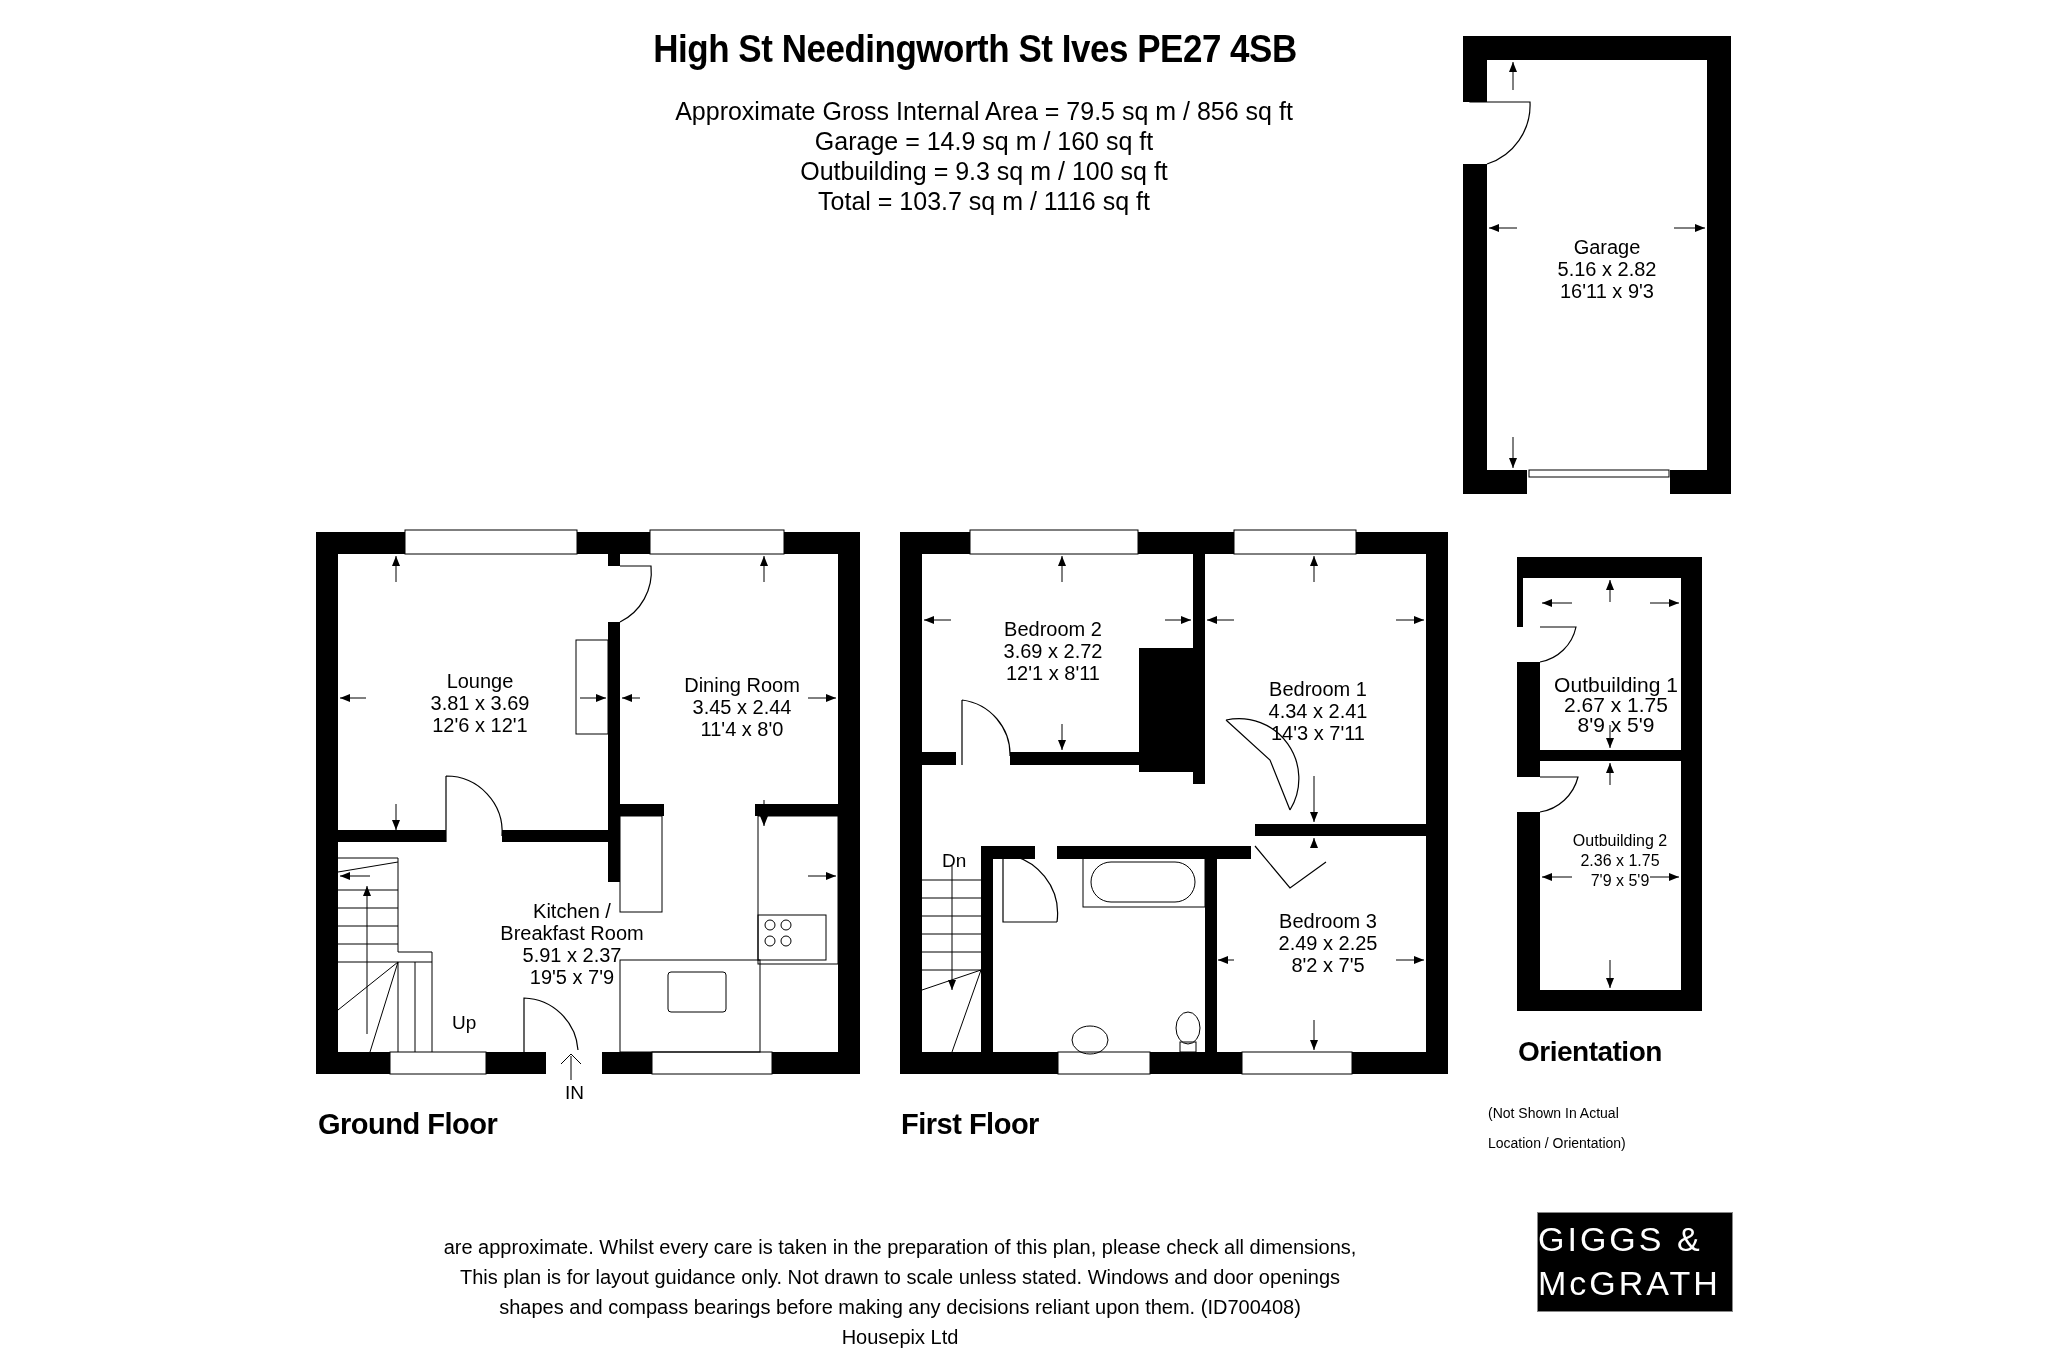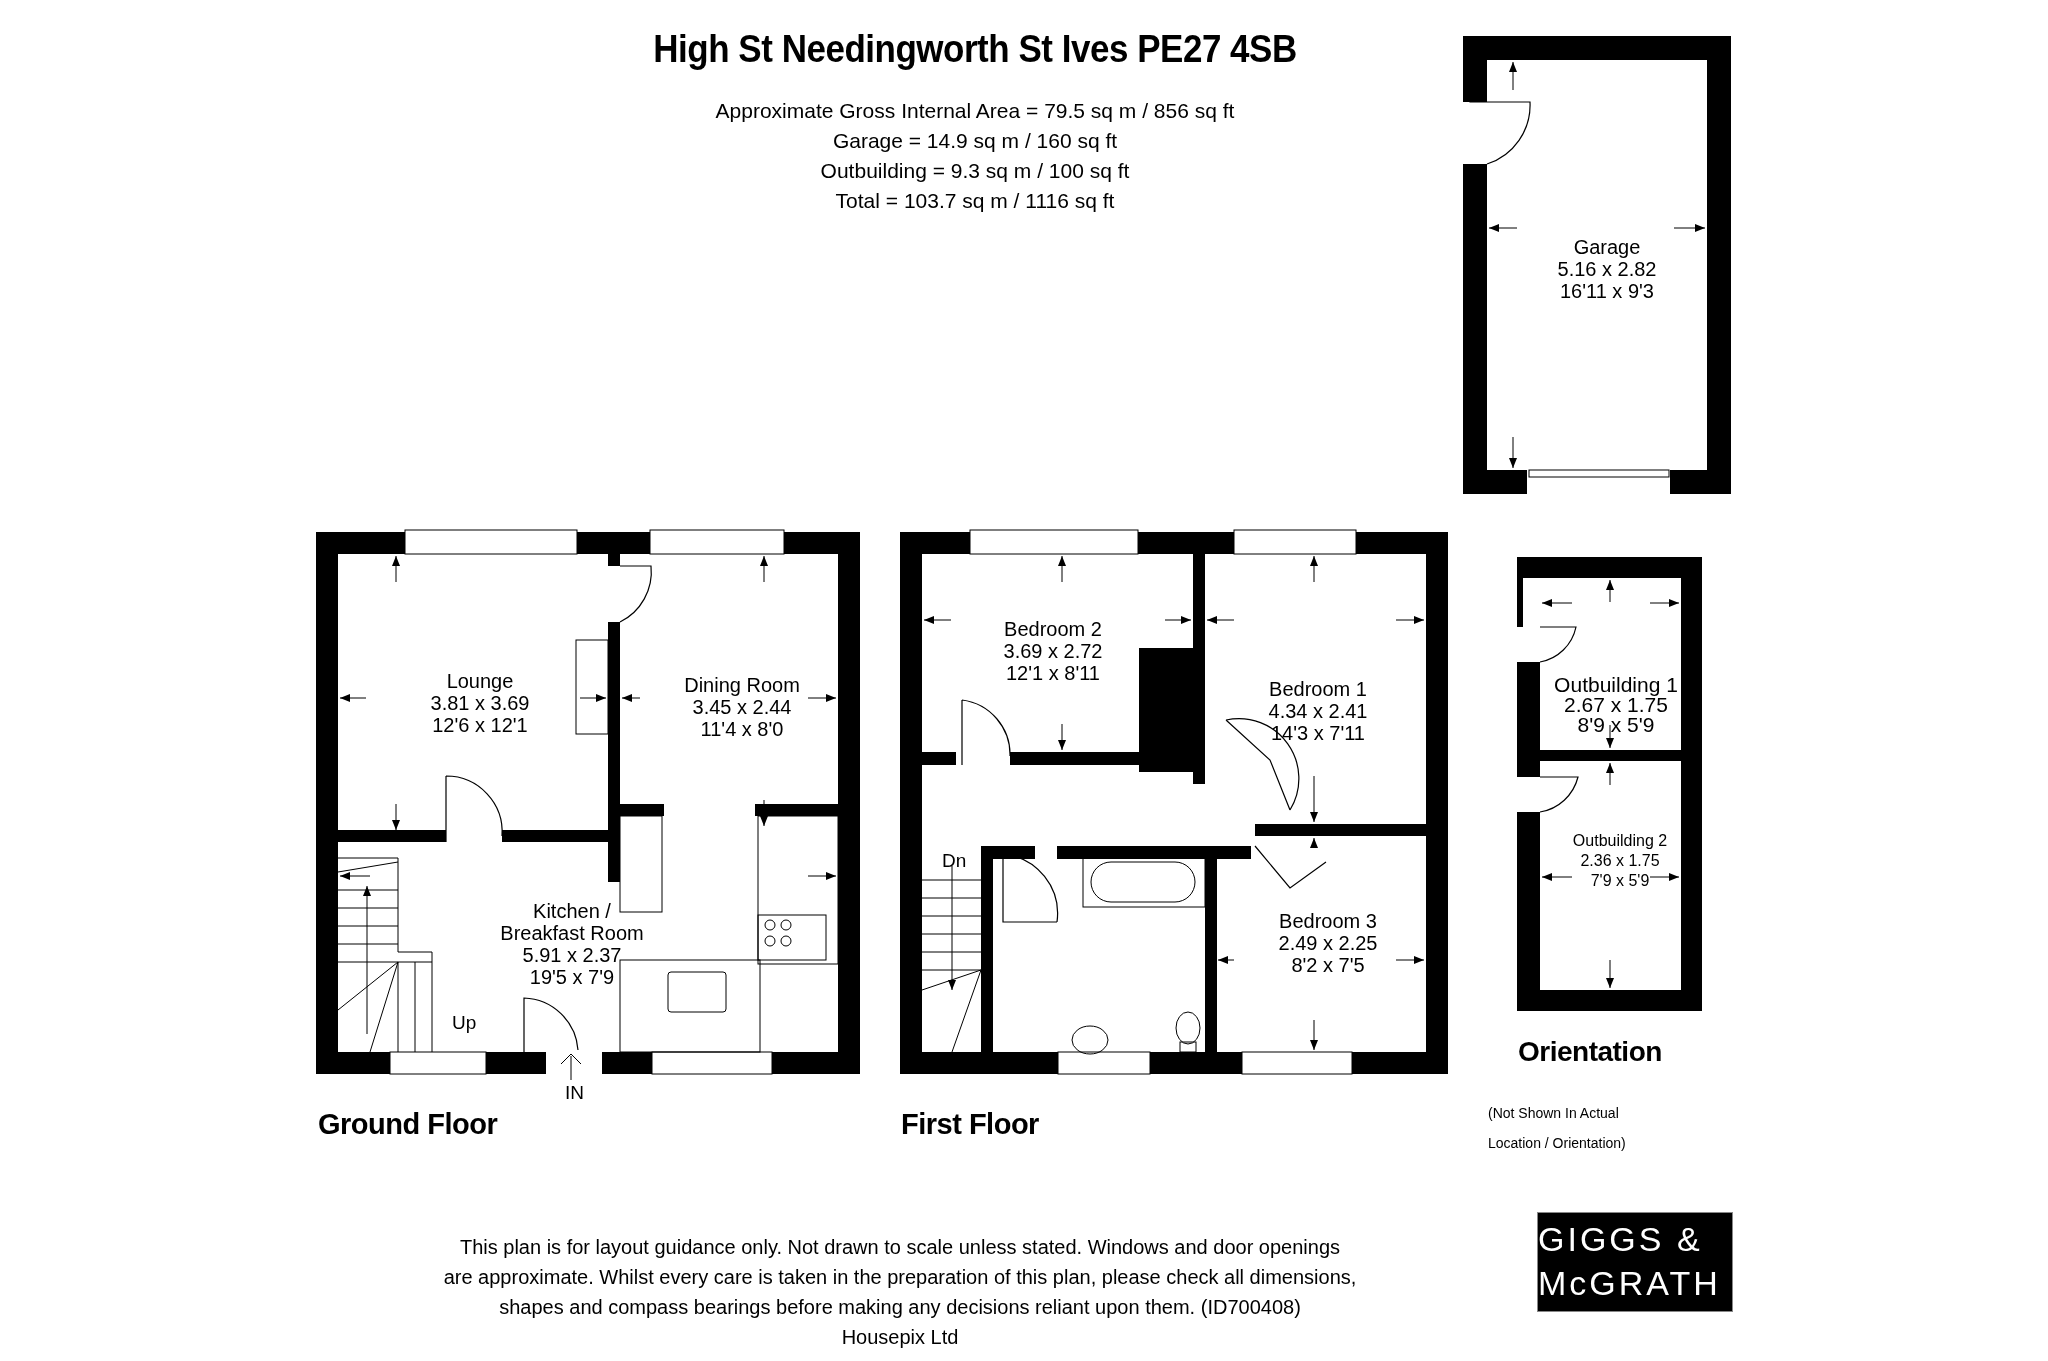--- a/index.html
+++ b/index.html
@@ -1,19 +1,19 @@
 <!DOCTYPE html>
 <html><head>
 <meta charset="utf-8">
 <style>
   html, body { margin:0; padding:0; background:#ffffff; }
   body { width:2048px; height:1361px; position:relative; overflow:hidden; font-family:"Liberation Sans", sans-serif; color:#000; }
   .abs { position:absolute; }
   .title { left:0; width:1950px; top:28px; text-align:center; font-size:38px; font-weight:bold; letter-spacing:-0.5px; transform:scaleX(0.92); transform-origin:975px 0; }
-  .areas { left:0; width:1950px; top:96px; text-align:center; font-size:21px; line-height:30px; }
+  .areas { left:0; width:1950px; top:96px; text-align:center; font-size:25px; line-height:30px;padding-left:9px; }
   .plan { left:0; top:0; }
   .room-label { position:absolute; text-align:center; font-size:20px; line-height:22px; transform:translateX(-50%); white-space:nowrap; }
   .floor-label { position:absolute; font-size:29px; font-weight:bold; letter-spacing:-0.5px; }
   .note { position:absolute; font-size:14px; line-height:30px; text-align:center; }
   .disclaimer { position:absolute; left:360px; width:1080px; top:1232px; text-align:center; font-size:20px; line-height:30px; }
   .logo { position:absolute; left:1537px; top:1212px; width:196px; height:100px; background:#000; border:1px solid #888; color:#fff; text-align:left; font-size:34px; line-height:44px; letter-spacing:3px; padding-top:4px; box-sizing:border-box; }
   .small { position:absolute; font-size:19px; }
 </style>
 </head>
 <body>
@@ -251,21 +251,21 @@
   <div>2.36 x 1.75</div>
   <div>7'9 x 5'9</div>
 </div>
 <div class="floor-label" style="left:1518px; top:1036px; font-size:28px;">Orientation</div>
 <div class="note" style="left:1488px; top:1098px; text-align:left;">
   <div>(Not Shown In Actual</div>
   <div>Location / Orientation)</div>
 </div>
 
 <div class="disclaimer">
+  <div>are approximate. Whilst every care is taken in the preparation of this plan, please check all dimensions,</div>
   <div>This plan is for layout guidance only. Not drawn to scale unless stated. Windows and door openings</div>
-  <div>are approximate. Whilst every care is taken in the preparation of this plan, please check all dimensions,</div>
   <div>shapes and compass bearings before making any decisions reliant upon them. (ID700408)</div>
   <div>Housepix Ltd</div>
 </div>
 <div class="logo">
   <div>GIGGS &amp;</div>
   <div>McGRATH</div>
 </div>
 
 </body></html>

